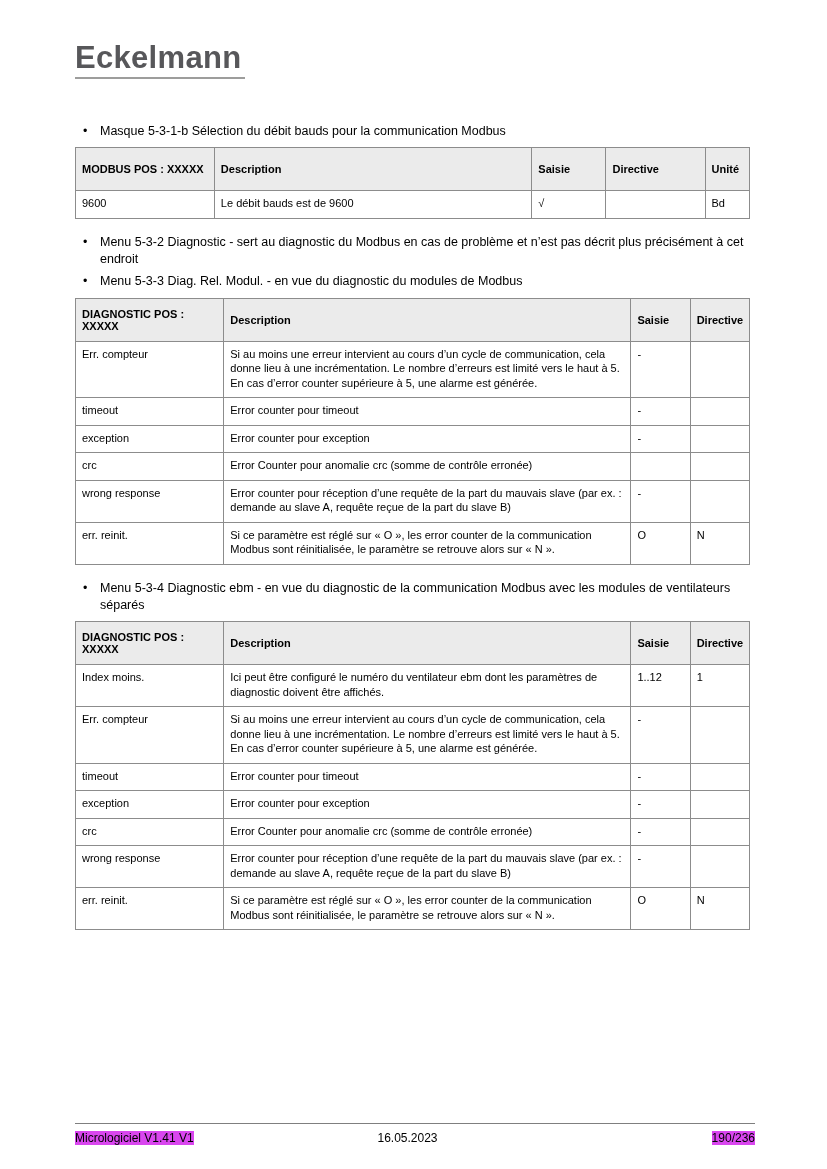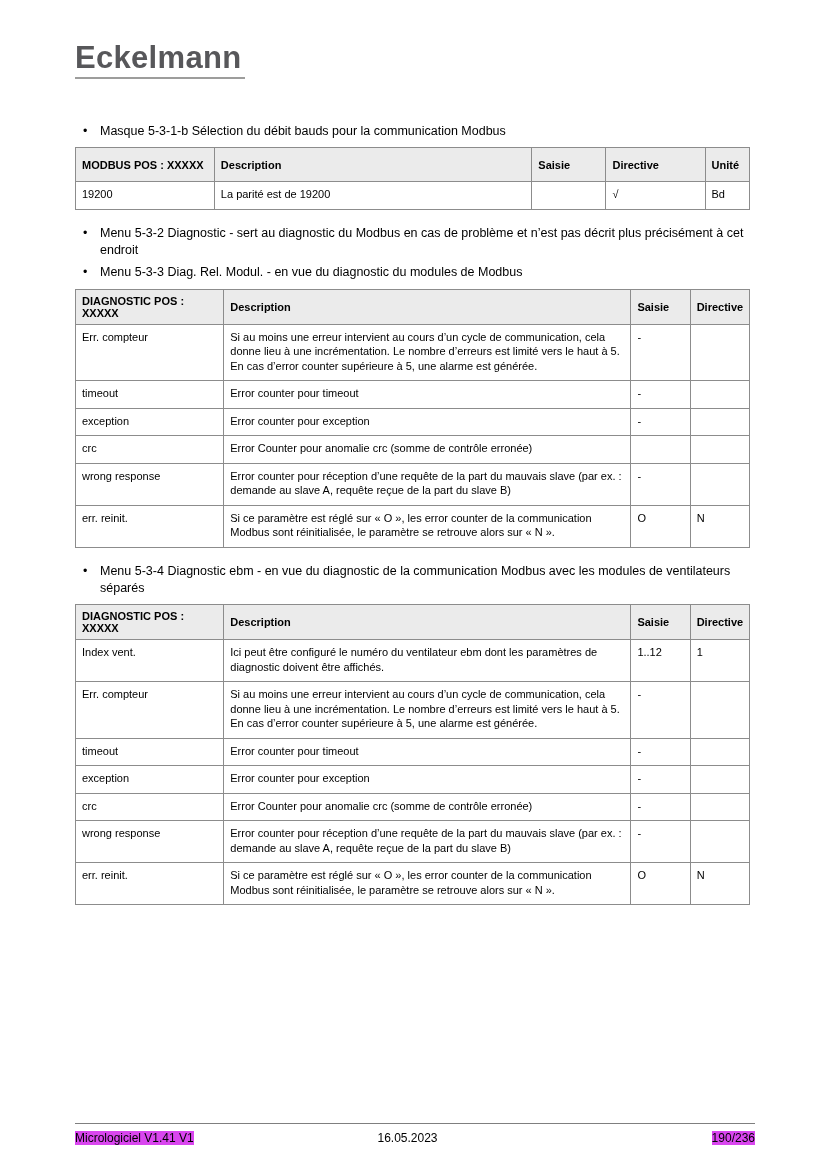--- a/index.html
+++ b/index.html
@@ -30,21 +30,21 @@
   .bullet .btext { flex:1; }
 
   table.tbl {
     width:100%; border-collapse:collapse; table-layout:fixed;
     margin:7px 0 15px 0;
     font-size:11px;
   }
   .tbl th {
     background:#ebebeb; font-weight:bold; text-align:left;
     border:1px solid #8c8c8c;
-    padding:5px 6px; height:34px; vertical-align:middle;
+    padding:5px 6px; height:43px; vertical-align:middle;
     font-size:11px;
   }
   .tbl td {
     border:1px solid #8c8c8c;
     padding:5px 6px 7px 6px;
     vertical-align:top; line-height:1.32;
     height:25px;
     word-wrap:break-word;
   }
 
@@ -86,24 +86,24 @@
           <tr>
             <th>MODBUS POS : XXXXX</th>
             <th>Description</th>
             <th>Saisie</th>
             <th>Directive</th>
             <th>Unité</th>
           </tr>
         </thead>
         <tbody>
           <tr>
-            <td>19200</td>
-            <td>La parité est de 19200</td>
-            <td></td>
+            <td>9600</td>
+            <td>Le débit bauds est de 9600</td>
             <td>√</td>
+            <td></td>
             <td>Bd</td>
           </tr>
         </tbody>
       </table>
 
     <div class="bullet">
       <span class="marker">•</span>
       <span class="btext">Menu 5-3-2 Diagnostic - sert au diagnostic du Modbus en cas de problème et n’est pas décrit plus précisément à cet endroit</span>
     </div>
 
@@ -182,21 +182,21 @@
         <thead>
           <tr>
             <th>DIAGNOSTIC POS : XXXXX</th>
             <th>Description</th>
             <th>Saisie</th>
             <th>Directive</th>
           </tr>
         </thead>
         <tbody>
           <tr>
-            <td>Index vent.</td>
+            <td>Index moins.</td>
             <td>Ici peut être configuré le numéro du ventilateur ebm dont les paramètres de diagnostic doivent être affichés.</td>
             <td>1..12</td>
             <td>1</td>
           </tr>
           <tr>
             <td>Err. compteur</td>
             <td>Si au moins une erreur intervient au cours d’un cycle de communication, cela donne lieu à une incrémentation. Le nombre d’erreurs est limité vers le haut à 5. En cas d’error counter supérieure à 5, une alarme est générée.</td>
             <td>-</td>
             <td></td>
           </tr>

